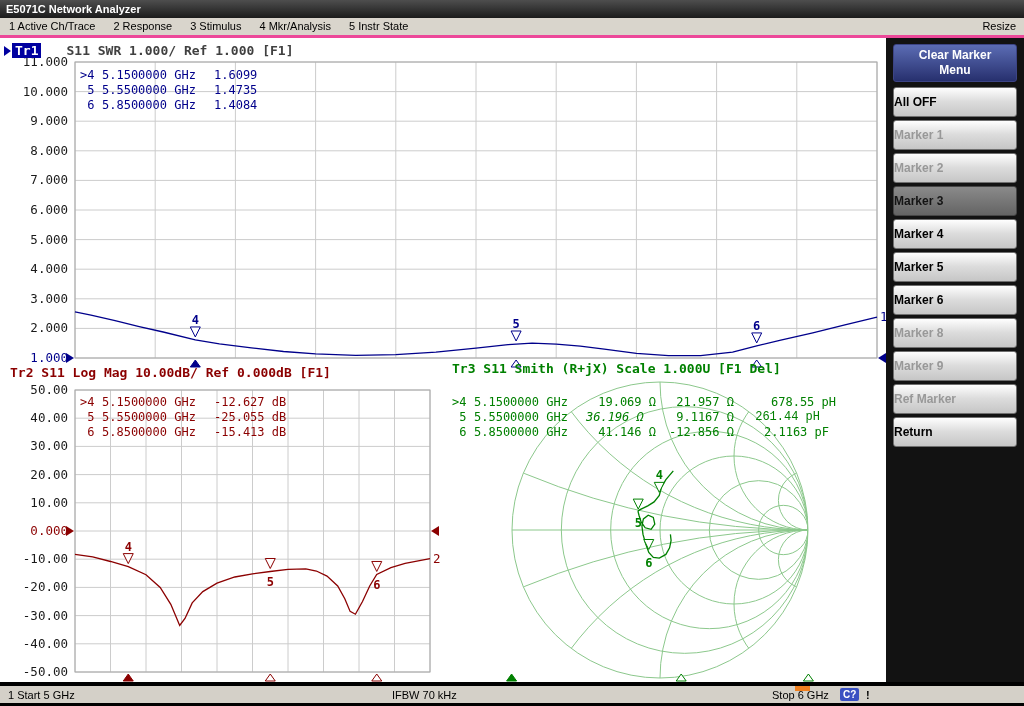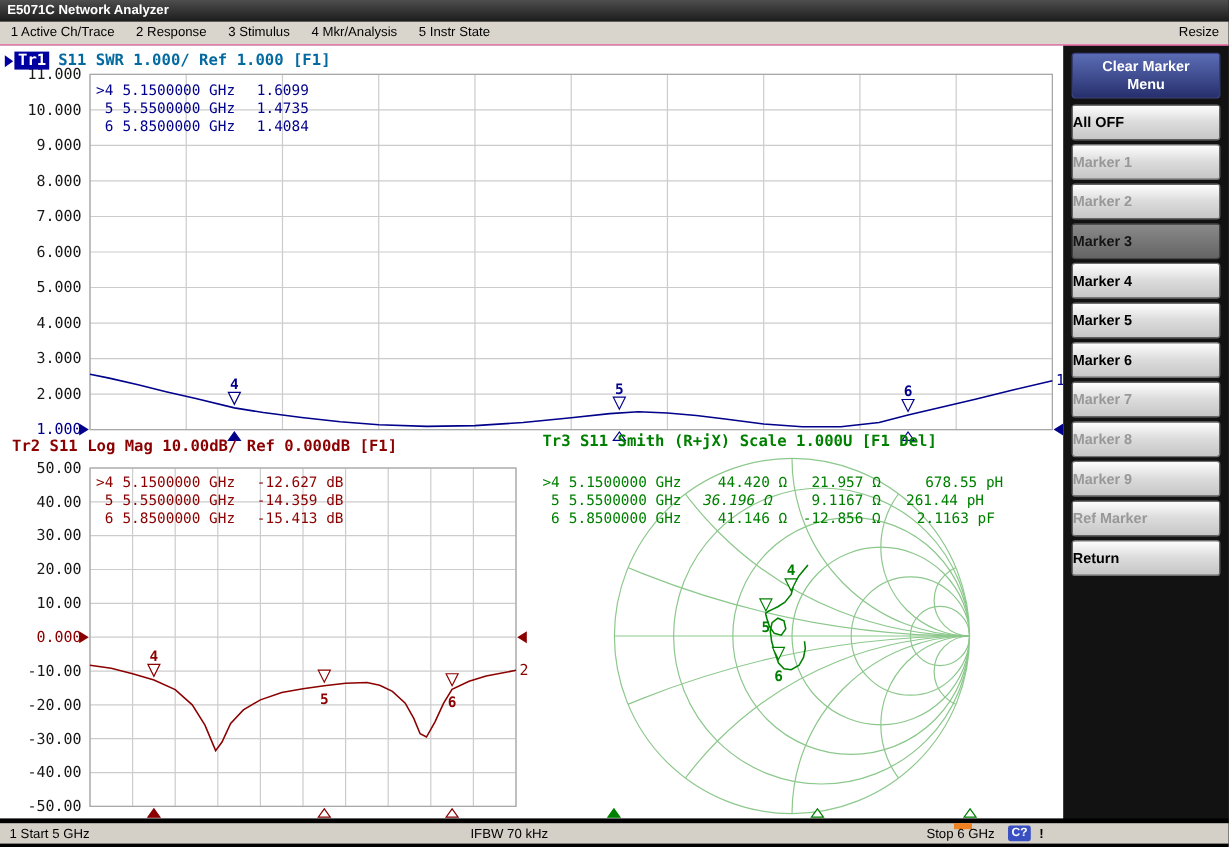--- a/index.html
+++ b/index.html
@@ -1,20 +1,20 @@
 <!DOCTYPE html>
 <html><head>
 <meta charset="utf-8">
 <style>
   *{margin:0;padding:0;box-sizing:border-box}
   body{margin:0;background:#555;font-family:"Liberation Sans",sans-serif}
   .window{width:1024px;height:706px;position:relative;background:#000;overflow:hidden}
   .titlebar{height:18px;background:linear-gradient(to bottom,#4e4e4e,#1b1b1b);color:#fff;
     font:bold 11px/18px "Liberation Sans",sans-serif;padding-left:6px}
-  .menubar{height:20px;background:#d9d5cc;border-bottom:1px solid #ec4899;position:relative;
+  .menubar{height:20px;background:#d9d5cc;border-bottom:3px solid #ec4899;position:relative;
     font:11px/19px "Liberation Sans",sans-serif;color:#000;display:flex;align-items:center}
   .menu-item{padding:0 9px;cursor:default;white-space:nowrap}
   .menubar .resize{position:absolute;right:8px}
   .content{display:flex;height:644px}
   .display{width:886px;height:644px;background:#fff;position:relative;overflow:hidden;
     font-family:"DejaVu Sans Mono",monospace}
   #display-svg{position:absolute;left:0;top:0;font-family:"DejaVu Sans Mono",monospace}
   svg text.tick{font-size:12.5px}
   svg text.mklabel{font-size:12px;font-weight:bold}
   .tr-header{position:absolute;font:bold 13px "DejaVu Sans Mono",monospace;white-space:pre}
@@ -207,21 +207,21 @@
             <polygon points="676.1999999999999,643 686.1999999999999,643 681.1999999999999,636" fill="#ffffff" stroke="#008000"></polygon>
             <polygon points="643.752,501.496 653.752,501.496 648.752,511.496" fill="#ffffff" stroke="#008000"></polygon>
             <text x="648.752" y="529.496" text-anchor="middle" class="mklabel" fill="#008000">6</text>
             <polygon points="803.3999999999999,643 813.3999999999999,643 808.3999999999999,636" fill="#ffffff" stroke="#008000"></polygon>
           </g>
         </svg>
 
       <div class="tr-header h1">
         <span class="tr1-arrow"></span>
         <span class="tr1-badge">Tr1</span>
-        <span class="h1-text" style="color: #0369a1;">S11 SWR 1.000/ Ref 1.000 [F1]</span>
+        <span class="h1-text" style="color: #404040; margin-left: 18px;">S11 SWR 1.000/ Ref 1.000 [F1]</span>
       </div>
       <div class="tr-header h2" style="color: rgb(139, 0, 0);">Tr2 S11 Log Mag 10.00dB/ Ref 0.000dB [F1]</div>
       <div class="tr-header h3" style="color: rgb(0, 128, 0);">Tr3 S11 Smith (R+jX) Scale 1.000U [F1 Del]</div>
 
       <div id="tr1-markers" class="marker-table" style="color: rgb(0, 0, 139);">
           <div class="mk-row">
             <span style="width: 22px;">&gt;4</span>
             <span style="width: 112px;">5.1500000 GHz</span>
             <span>1.6099</span>
           </div>
@@ -238,42 +238,42 @@
         </div>
       <div id="tr2-markers" class="marker-table" style="color: rgb(139, 0, 0);">
           <div class="mk-row">
             <span style="width: 22px;">&gt;4</span>
             <span style="width: 112px;">5.1500000 GHz</span>
             <span>-12.627 dB</span>
           </div>
           <div class="mk-row">
             <span style="width: 22px;"> 5</span>
             <span style="width: 112px;">5.5500000 GHz</span>
-            <span>-14.359 dB</span>
+            <span>-25.055 dB</span>
           </div>
           <div class="mk-row">
             <span style="width: 22px;"> 6</span>
             <span style="width: 112px;">5.8500000 GHz</span>
             <span>-15.413 dB</span>
           </div>
         </div>
       <div id="tr3-markers" class="marker-table" style="color: rgb(0, 128, 0);">
           <div class="mk-row">
             <span style="width: 22px;">&gt;4</span>
             <span style="width: 112px;">5.1500000 GHz</span>
-            <span style="width: 70px; text-align: right;">44.420 Ω</span>
+            <span style="width: 70px; text-align: right;">19.069 Ω</span>
             <span style="width: 78px; text-align: right;">21.957 Ω</span>
             <span style="width: 86px; text-align: right; padding-left: 37px;">678.55 pH</span>
           </div>
           <div class="mk-row">
             <span style="width: 22px;"> 5</span>
             <span style="width: 112px;">5.5500000 GHz</span>
             <span style="width: 70px; text-align: left; font-style: italic;">36.196 Ω</span>
             <span style="width: 78px; text-align: right;">9.1167 Ω</span>
-            <span style="width: 86px; text-align: right;">261.44 pH</span>
+            <span style="width: 86px; text-align: right; font-family: Liberation Mono, monospace;">261.44 pH</span>
           </div>
           <div class="mk-row">
             <span style="width: 22px;"> 6</span>
             <span style="width: 112px;">5.8500000 GHz</span>
             <span style="width: 70px; text-align: right;">41.146 Ω</span>
             <span style="width: 78px; text-align: right;">-12.856 Ω</span>
             <span style="width: 86px; text-align: right; padding-left: 30px;">2.1163 pF</span>
           </div>
         </div>
     </div>
@@ -284,21 +284,20 @@
         <span>Menu</span>
       </div>
       <div id="softkey-buttons">
           <div class="softkey normal">All OFF</div>
           <div class="softkey disabled">Marker 1</div>
           <div class="softkey disabled">Marker 2</div>
           <div class="softkey selected">Marker 3</div>
           <div class="softkey normal">Marker 4</div>
           <div class="softkey normal">Marker 5</div>
           <div class="softkey normal">Marker 6</div>
-          <div class="softkey disabled">Marker 7</div>
           <div class="softkey disabled">Marker 8</div>
           <div class="softkey disabled">Marker 9</div>
           <div class="softkey disabled">Ref Marker</div>
           <div class="softkey normal">Return</div>
         </div>
     </div>
 
   </div>
 
   <div class="strip"></div>

